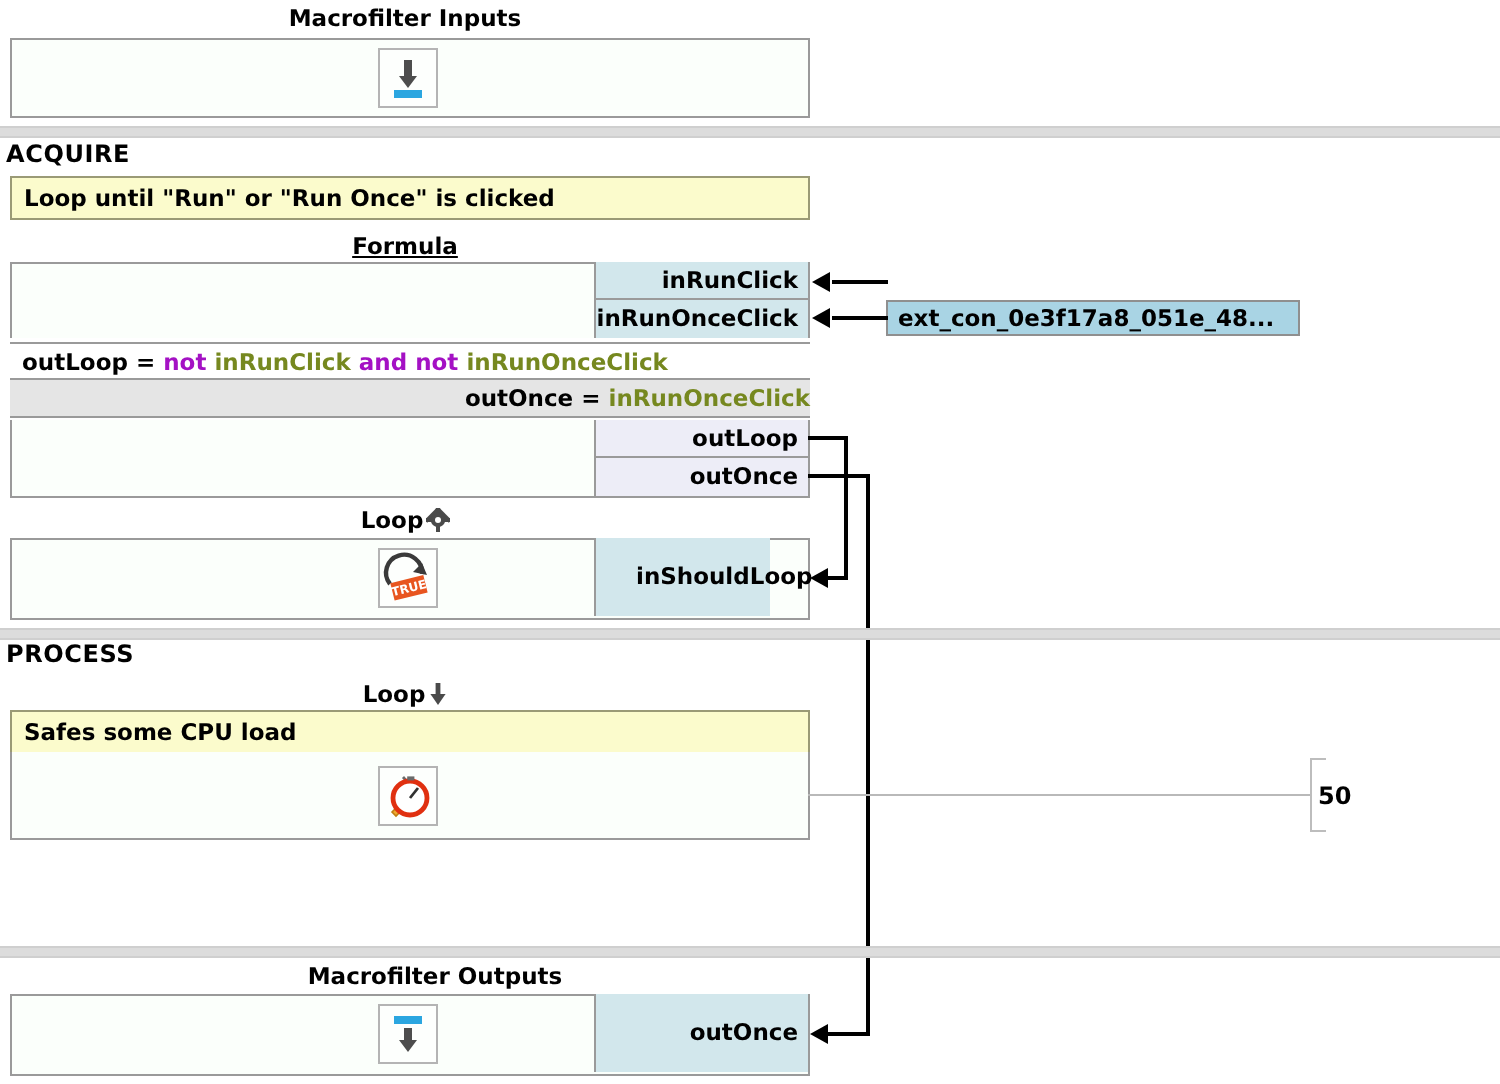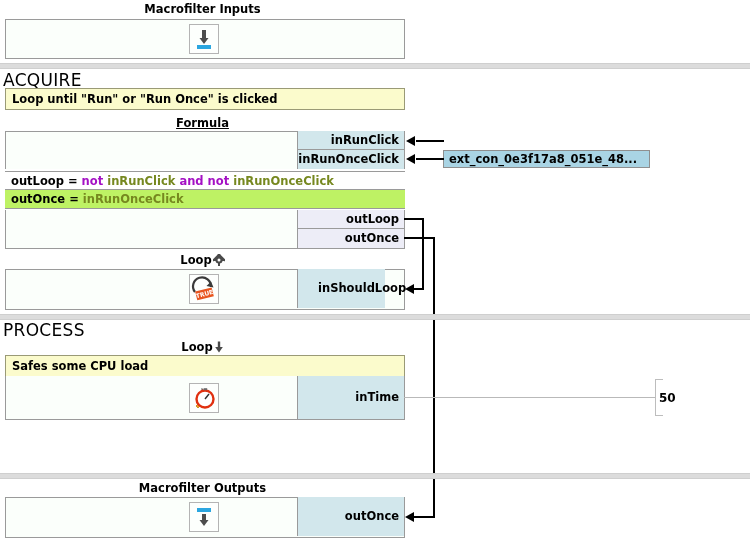--- a/index.html
+++ b/index.html
@@ -79,40 +79,40 @@
     position: absolute;
     box-sizing: border-box;
     font-weight: bold;
     font-size: 11.5px;
     line-height: 19px;
     padding-left: 6px;
     white-space: nowrap;
     border-top: 1px solid #9a9a9a;
     border-bottom: 1px solid #9a9a9a;
   }
-  .expr.alt { background: #bef264; }
+  .expr.alt { background: #e5e5e5; text-align: right; }
   .kw  { color: #a411c4; }
   .var { color: #76881f; }
   .eq  { color: #000; }
 
   
   .section-sep {
     position: absolute;
     left: 0;
     width: 750px;
     height: 6px;
     background: #dcdcdc;
     border-top: 1px solid #cfcfcf;
     border-bottom: 1px solid #cfcfcf;
     box-sizing: border-box;
   }
   .section-label {
     position: absolute;
-    font-size: 17px;
-    font-weight: normal;
+    font-size: 12px;
+    font-weight: bold;
     color: #000;
     letter-spacing: .3px;
     white-space: nowrap;
   }
 
   
   .extcon {
     position: absolute;
     box-sizing: border-box;
     background: #a9d4e4;
@@ -268,29 +268,28 @@
   <div class="icon-tile" style="left:189px; top:383px;">
     <svg width="28" height="28" viewBox="0 0 28 28">
       <rect x="0" y="0" width="28" height="28" fill="#fdfffd"></rect>
       <path d="M6 22 L11 17 L13 19 L8 24 Z" fill="#f0a82e" stroke="#c07f10" stroke-width="0.8"></path>
       <path d="M11.5 4.5 L13 6.2" stroke="#6a6a6a" stroke-width="1.4" fill="none"></path>
       <circle cx="15" cy="15" r="8.5" fill="#ffffff" stroke="#e03010" stroke-width="2.4"></circle>
       <rect x="13.6" y="4.2" width="3.6" height="2" fill="#6a6a6a"></rect>
       <line x1="15" y1="15" x2="19" y2="10" stroke="#303030" stroke-width="1.4"></line>
     </svg>
   </div>
-  <div class="port in" style="left:297px; top:376px; width:107px; height:43px; line-height:43px;">inTime</div>
 
   <div class="wire thin" style="left:404px; top:397px; width:251px; height:1px;"></div>
   <div class="bracket" style="left:655px; top:379px; width:8px; height:37px;"></div>
   <div class="literal" style="left:659px; top:391px;">50</div>
 
   <div class="section-sep" style="top:473px; background:#dcdcdc;"></div>
 
-  <div class="block-title" style="left:0; top:481px; width:405px;">Macrofilter Outputs</div>
+  <div class="block-title" style="left:15px; top:481px; width:405px;">Macrofilter Outputs</div>
 
   <div class="block" style="left:5px; top:497px; width:400px; height:41px;"></div>
   <div class="icon-tile" style="left:189px; top:502px;">
     <svg width="28" height="28" viewBox="0 0 28 28">
       <rect x="0" y="0" width="28" height="28" fill="#fdfffd"></rect>
       <rect x="7" y="5" width="14" height="4" fill="#2ba6e0"></rect>
       <rect x="12" y="11" width="4" height="7" fill="#4d4d4d"></rect>
       <polygon points="9.5,17 18.5,17 14,23" fill="#4d4d4d"></polygon>
     </svg>
   </div>

